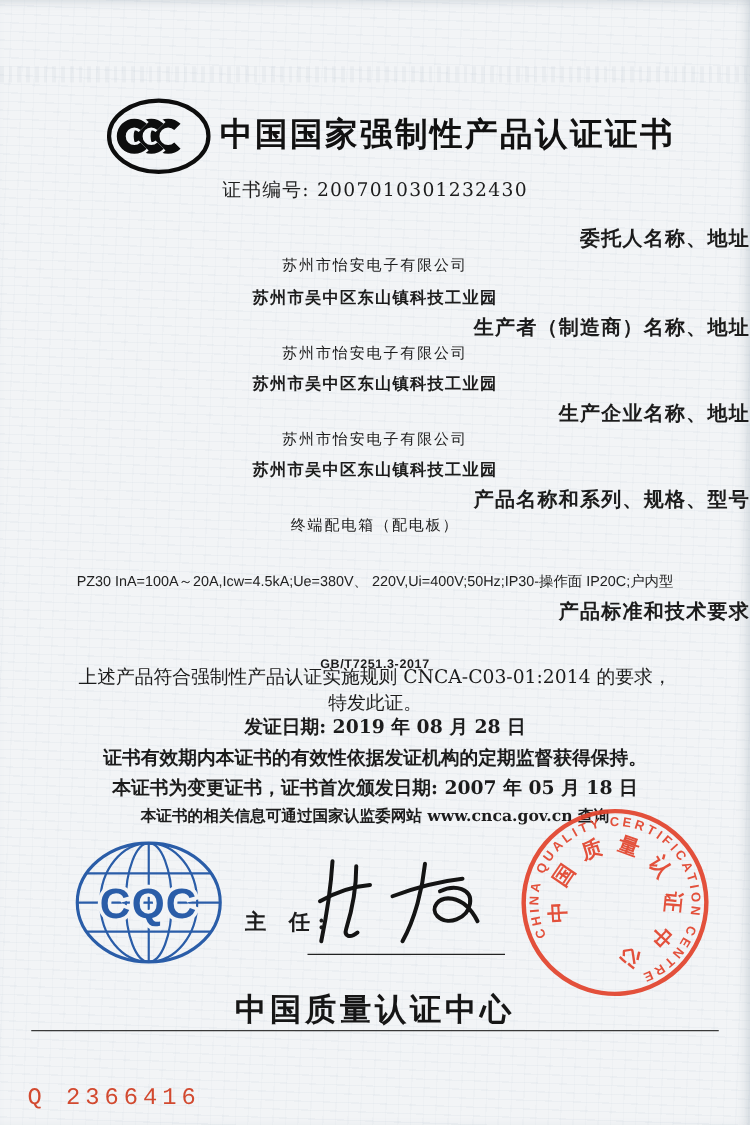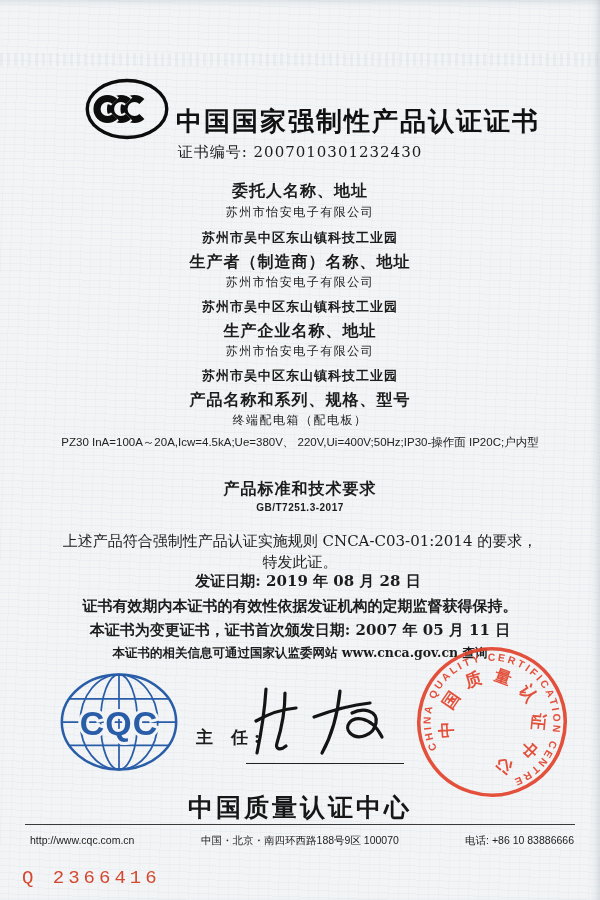--- a/index.html
+++ b/index.html
@@ -15,26 +15,26 @@
     background-image:
       repeating-linear-gradient(2deg, rgba(255,255,255,0) 0 6px, rgba(188,200,212,0.13) 6px 7px),
       repeating-linear-gradient(92deg, rgba(255,255,255,0) 0 9px, rgba(188,200,212,0.08) 9px 10px);
     box-shadow: inset -7px 0 9px -5px rgba(150,162,174,.38), inset 0 7px 9px -7px rgba(150,162,174,.35);
   }
   .texband{position:absolute;left:0;right:0;height:13px;
     background:repeating-linear-gradient(90deg, rgba(170,182,194,.25) 0 3px, rgba(255,255,255,0) 3px 7px);
     opacity:.45;}
   .line{position:absolute;left:0;right:0;text-align:center;white-space:nowrap;}
   .wrapline{position:absolute;text-align:center;white-space:normal;}
-  .h{font-weight:700;font-size:16px;letter-spacing:1px;}
+  .h{font-weight:700;font-size:16px;letter-spacing:1px;text-align:right;}
   .v{font-weight:400;font-size:12px;letter-spacing:1.5px;}
   .s{font-weight:600;font-size:13px;letter-spacing:1px;}
-  .sans{font-family:"Liberation Sans","DejaVu Sans",sans-serif;}
+  .sans{font-family:"Liberation Sans","DejaVu Sans",sans-serif;margin-top:24px;}
   .title{
-    position:absolute;left:176px;top:104px;
+    position:absolute;left:176px;top:90px;
     font-family:Liberation Sans, sans-serif;
     font-size:26px;font-weight:700;letter-spacing:2px;white-space:nowrap;color:#111;
   }
   .certno{position:absolute;left:0;right:0;top:143px;text-align:center;
     font-size:15px;font-weight:400;letter-spacing:1px;}
   .daterow{position:absolute;left:0;right:0;top:572px;display:flex;justify-content:center;gap:38px;
     font-size:15px;font-weight:700;padding-left:16px;}
   .seal-wrap{position:absolute;left:413px;top:643px;width:158px;height:158px;opacity:.92;}
   .cqc-wrap{position:absolute;left:56px;top:670px;width:126px;height:106px;}
   .sig-label{position:absolute;left:196px;top:726px;font-size:17px;font-weight:700;letter-spacing:6px;}
@@ -93,21 +93,21 @@
   <div class="line h" style="top:479px">产品标准和技术要求</div>
   <div class="line sans" style="top:502px;font-size:10px;font-weight:700;letter-spacing:.5px">GB/T7251.3-2017</div>
 
   <div class="wrapline" style="left:62px;right:62px;top:531px;font-size:15px;font-weight:400;line-height:21px">上述产品符合强制性产品认证实施规则 CNCA-C03-01:2014 的要求，特发此证。</div>
 
   <div class="daterow">
     <span>发证日期: 2019 年 08 月 28 日</span>
   </div>
 
   <div class="line" style="top:597px;font-size:15px;font-weight:700">证书有效期内本证书的有效性依据发证机构的定期监督获得保持。</div>
-  <div class="line" style="top:621px;font-size:15px;font-weight:700">本证书为变更证书，证书首次颁发日期: 2007 年 05 月 11 日</div>
+  <div class="line" style="top:621px;font-size:15px;font-weight:700">本证书为变更证书，证书首次颁发日期: 2007 年 05 月 18 日</div>
   <div class="line" style="top:645px;font-size:12.5px;font-weight:700">本证书的相关信息可通过国家认监委网站 www.cnca.gov.cn 查询</div>
 
   <svg class="cqc-wrap" viewBox="0 0 130 108">
     <g fill="none" stroke="#2a5da8" stroke-width="2.6">
       <ellipse cx="65" cy="53" rx="59" ry="49"></ellipse>
       <ellipse cx="65" cy="53" rx="40" ry="49" stroke-width="1.8"></ellipse>
       <ellipse cx="65" cy="53" rx="19" ry="49" stroke-width="1.8"></ellipse>
       <line x1="65" y1="4" x2="65" y2="102" stroke-width="1.8"></line>
       <line x1="13" y1="29" x2="117" y2="29" stroke-width="1.8"></line>
       <line x1="6" y1="53" x2="124" y2="53" stroke-width="1.8"></line>
@@ -142,21 +142,16 @@
       <text font-family="DejaVu Serif, Liberation Serif, serif" font-size="17" font-weight="bold" fill="#e2432c" letter-spacing="10">
         <textPath href="#sealInnerPath" startOffset="4">中国质量认证中心</textPath>
       </text>
     </g>
   </svg>
 
   <div class="orgname">中国质量认证中心</div>
 
   <div class="rule"></div>
 
-  <div class="footer">
-    <span class="furl">http://www.cqc.com.cn</span>
-    <span class="faddr">中国・北京・南四环西路188号9区  100070</span>
-    <span class="fphone">电话: +86 10 83886666</span>
-  </div>
 
   <div class="serial">Q 2366416</div>
 
 </div>
 
 </body></html>

